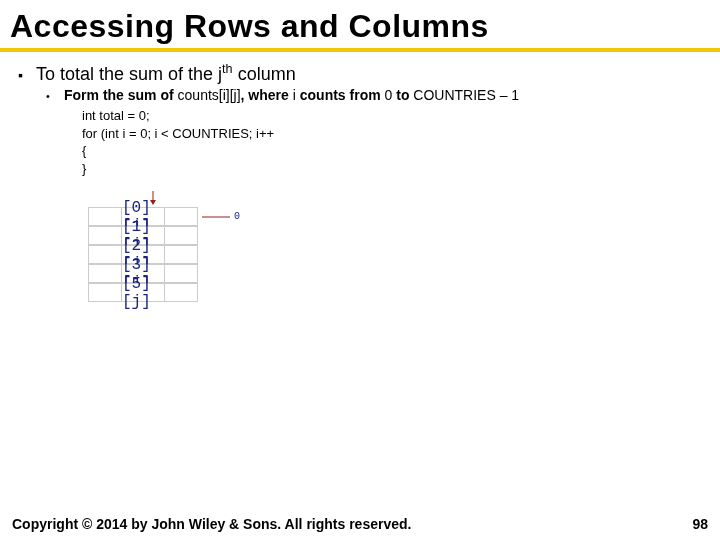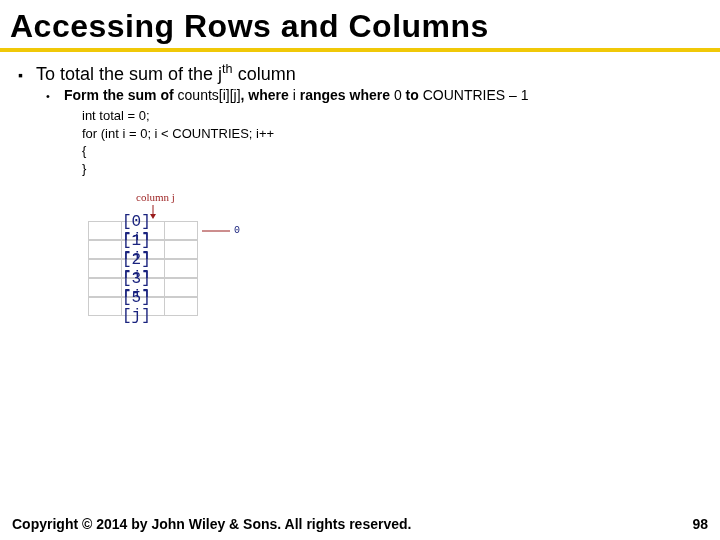--- a/index.html
+++ b/index.html
@@ -135,33 +135,32 @@
     <div class="bullet1">
       <span class="mk">▪</span>
       <span>
         <span>To total the sum of the </span><span>j</span><sup class="small">th</sup><span> column</span>
       </span>
     </div>
 
     <div class="bullet2">
       <span class="mk">•</span>
       <span>
-        <b><span>Form the sum of </span></b><span>counts[i][j]</span><b><span>, where </span></b><span>i</span><b><span> ranges where </span></b><span>0</span><b><span> to </span></b><span>COUNTRIES – 1</span>
+        <b><span>Form the sum of </span></b><span>counts[i][j]</span><b><span>, where </span></b><span>i</span><b><span> counts from </span></b><span>0</span><b><span> to </span></b><span>COUNTRIES – 1</span>
       </span>
     </div>
 
     <div class="code">
       <div class="line">int total = 0;</div>
       <div class="line">for (int i = 0; i &lt; COUNTRIES; i++</div>
       <div class="line">{</div>
       <div class="line">}</div>
     </div>
 
     <div class="diagram">
-      <div class="col-lbl">column   j</div>
       <div class="arrow-down">
         <svg width="10" height="14">
             <line x1="5" y1="0" x2="5" y2="10" stroke="#9a1c1c" stroke-width="1"></line>
             <polygon points="5,14 2,9 8,9" fill="#9a1c1c"></polygon>
           </svg>
       </div>
 
       <div class="row">
         <div class="cell prefix">.</div>
         <div class="cell">[0][j]</div>

